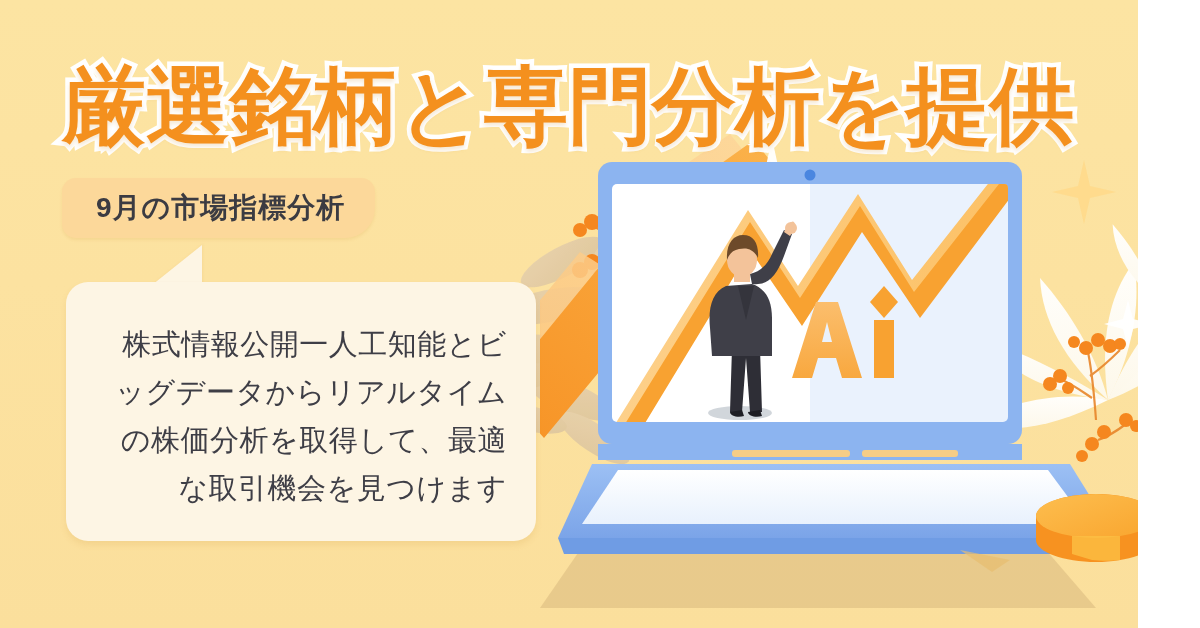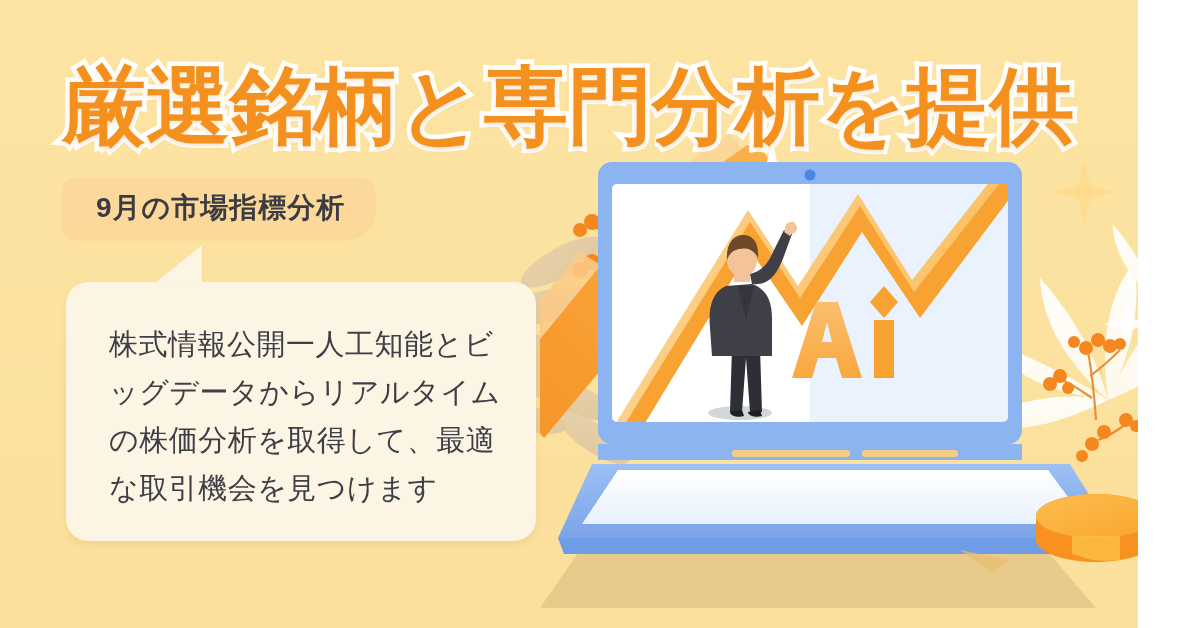--- a/index.html
+++ b/index.html
@@ -97,20 +97,21 @@
   }
   #speech-body {
     position: absolute;
     left: 43px;
     top: 38px;
     width: 398px;
     font-size: 29px;
     line-height: 48px;
     color: #3e3e46;
     letter-spacing: 0.5px;
+    text-align: right;
   }
 </style>
 </head>
 <body>
 
 <div id="banner">
 
   <svg class="decor-layer" viewBox="0 0 1200 628" width="1200" height="628" aria-hidden="true">
     <defs>
       <linearGradient id="gPalm" x1="0" y1="0" x2="0" y2="1">

